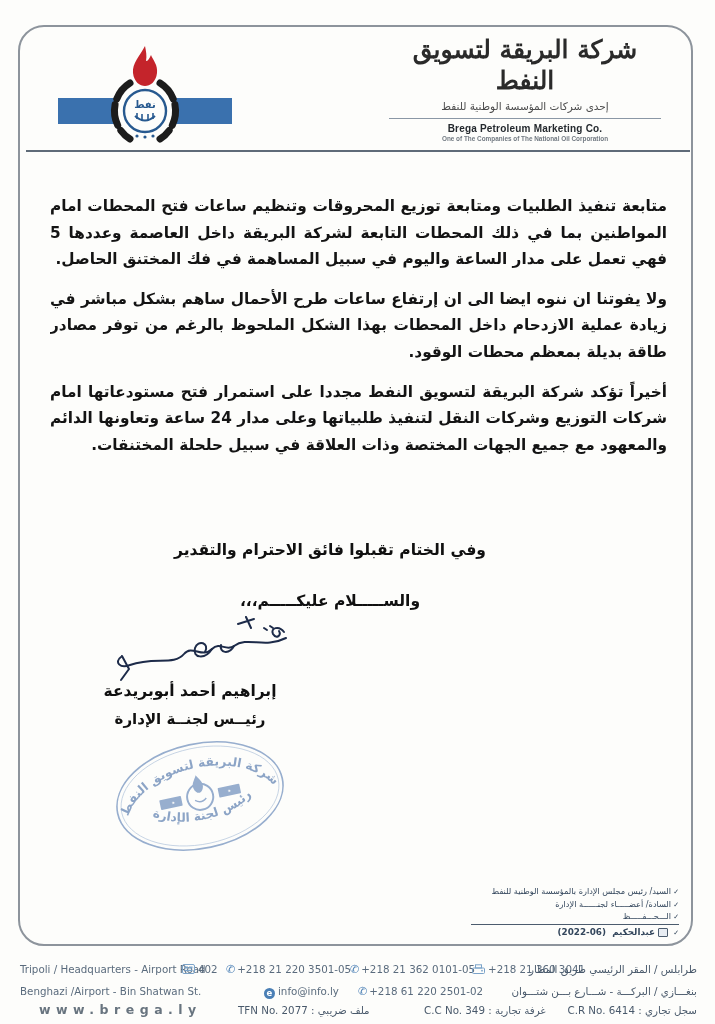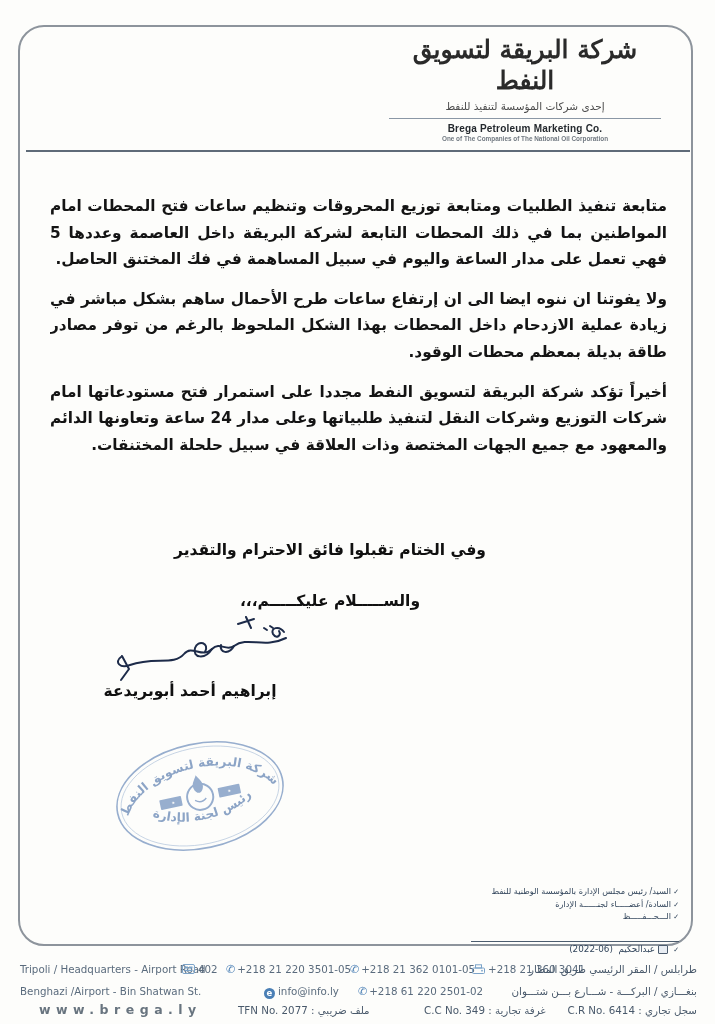--- a/index.html
+++ b/index.html
@@ -32,42 +32,63 @@
   .sig-title{position:absolute;left:62px;top:710px;width:256px;text-align:center;direction:rtl;font-weight:900;font-size:15px;color:#101010;}
 
   
   .stamp{position:absolute;left:110px;top:738px;width:180px;height:116px;transform:rotate(-12deg);opacity:.78;}
 
   
   .dist{position:absolute;right:36px;top:885px;width:208px;direction:rtl;text-align:right;
     font-size:8.2px;color:#33465c;line-height:1.5;}
   .dist-line{white-space:nowrap;overflow:hidden;}
   .dist-mark{color:#33465c;font-size:7px;margin-left:2px;}
-  .dist-foot{border-top:1px solid #4c5c6e;margin-top:18px;padding-top:1px;font-size:8.8px;font-weight:normal;white-space:nowrap;}
+  .dist-foot{border-top:1px solid #4c5c6e;margin-top:1px;padding-top:1px;font-size:8.8px;font-weight:bold;white-space:nowrap;}
   .disk-icon{display:inline-block;width:8px;height:7px;border:1px solid #4c5c6e;border-radius:1px;background:#e8edf3;vertical-align:middle;margin:0 3px;}
 
   
   .ft{position:absolute;font-size:10.3px;color:#5a6b7d;white-space:nowrap;}
   .ft-ar{direction:rtl;color:#49596b;}
   .ft-icon{color:#4a7fb5;font-size:11px;margin-right:2px;}
   .email-icon{display:inline-block;width:11px;height:11px;border-radius:50%;background:#4a7fb5;color:#fff;
     font-size:8.5px;font-weight:bold;text-align:center;line-height:11px;margin-right:3px;vertical-align:-1px;}
   .website{font-size:12.5px;font-weight:bold;letter-spacing:5.5px;color:#68747f;margin-left:19px;}
   .ico-svg{vertical-align:-2px;margin-right:3px;}
 </style>
 </head>
 <body>
 
 <div class="page">
   <div class="doc-border"></div>
 
+  <div class="logo-wrap">
+    <svg width="178" height="118" viewBox="0 0 178 118">
+
+      <rect x="2" y="58" width="174" height="26" fill="#3a71ae"></rect>
+
+      <circle cx="89" cy="71" r="31" fill="#fdfdfb"></circle>
+
+      <path d="M74 43 A33 33 0 0 0 74 99" fill="none" stroke="#1c1c1c" stroke-width="7" stroke-dasharray="21 6" stroke-linecap="round"></path>
+      <path d="M104 43 A33 33 0 0 1 104 99" fill="none" stroke="#1c1c1c" stroke-width="7" stroke-dasharray="21 6" stroke-linecap="round"></path>
+
+      <path d="M89 6 C84 16 76 23 77 33 C78 42 84 46 89 46 C94 46 100 42 101 33 C102 25 97 20 95 15 C93 19 92 21 90 21 C91 16 90 11 89 6 Z" fill="#c4242b"></path>
+
+      <circle cx="89" cy="71" r="21" fill="none" stroke="#27598f" stroke-width="2.4"></circle>
+      <text x="89" y="68" text-anchor="middle" font-size="10" font-weight="bold" fill="#27598f">نفط</text>
+      <path d="M79 76 q10 9 20 0" fill="none" stroke="#27598f" stroke-width="2"></path>
+      <path d="M81 73 v6 M86 74 v7 M92 74 v7 M97 73 v6" stroke="#27598f" stroke-width="1.6"></path>
+      <circle cx="81" cy="96" r="1.6" fill="#27598f"></circle>
+      <circle cx="89" cy="97" r="1.6" fill="#27598f"></circle>
+      <circle cx="97" cy="96" r="1.6" fill="#27598f"></circle>
+    </svg>
+  </div>
 
   <div class="head-titles">
     <div class="name-ar">شركة البريقة لتسويق النفط</div>
-    <div class="tag-ar">إحدى شركات المؤسسة لتنفيذ للنفط</div>
+    <div class="tag-ar">إحدى شركات المؤسسة الوطنية للنفط</div>
     <hr class="head-rule">
     <div class="name-en">Brega Petroleum Marketing Co.</div>
     <div class="tag-en">One of The Companies of The National Oil Corporation</div>
   </div>
 
   <div class="main-rule"></div>
 
   <div class="letter-body">
     <p><span>متابعة تنفيذ الطلبيات ومتابعة توزيع المحروقات وتنظيم ساعات فتح المحطات امام المواطنين بما في ذلك المحطات التابعة لشركة البريقة داخل العاصمة وعددها 5 فهي تعمل على مدار الساعة واليوم في سبيل المساهمة في فك المختنق الحاصل.</span></p>
     <p><span class="lead">ولا يفوتنا</span><span> ان ننوه ايضا الى ان إرتفاع ساعات طرح الأحمال ساهم بشكل مباشر في زيادة عملية الازدحام داخل المحطات بهذا الشكل الملحوظ بالرغم من توفر مصادر طاقة بديلة بمعظم محطات الوقود.</span></p>
@@ -82,20 +103,21 @@
       <path d="M196 16 c-5 -7 -14 -4 -11 2 c3 5 9 2 6 -3"></path>
       <path d="M198 22 C176 33 160 20 146 30 C138 36 132 25 124 33 C114 43 104 28 96 38 C86 50 66 40 42 49 C32 53 26 46 33 41"></path>
       <path d="M124 33 c-7 11 -20 9 -17 -1 c3 -9 15 -5 10 4"></path>
       <path d="M146 30 c-5 9 -15 7 -13 -1"></path>
       <path d="M150 8 l16 -5 M158 1 l5 11"></path>
       <path d="M34 40 l7 13 M41 53 l-8 11"></path>
       <path d="M176 12 l3 2 M182 10 l3 2"></path>
     </g>
   </svg>
   <div class="sig-name">إبراهيم أحمد أبوبريدعة</div>
+  <div class="sig-title">رئيــس لجنــة الإدارة</div>
 
   <div class="stamp">
     <svg width="180" height="116" viewBox="0 0 220 142">
       <defs>
         <path id="arcTop" d="M 16 84 A 96 60 0 0 1 204 84" fill="none"></path>
         <path id="arcBot" d="M 30 64 A 84 52 0 0 0 190 64" fill="none"></path>
       </defs>
       <ellipse cx="110" cy="71" rx="103" ry="64" fill="none" stroke="#7b98c2" stroke-width="2"></ellipse>
       <ellipse cx="110" cy="71" rx="98" ry="59" fill="none" stroke="#9bb2d2" stroke-width="0.8"></ellipse>
       <g transform="translate(60,57)">

